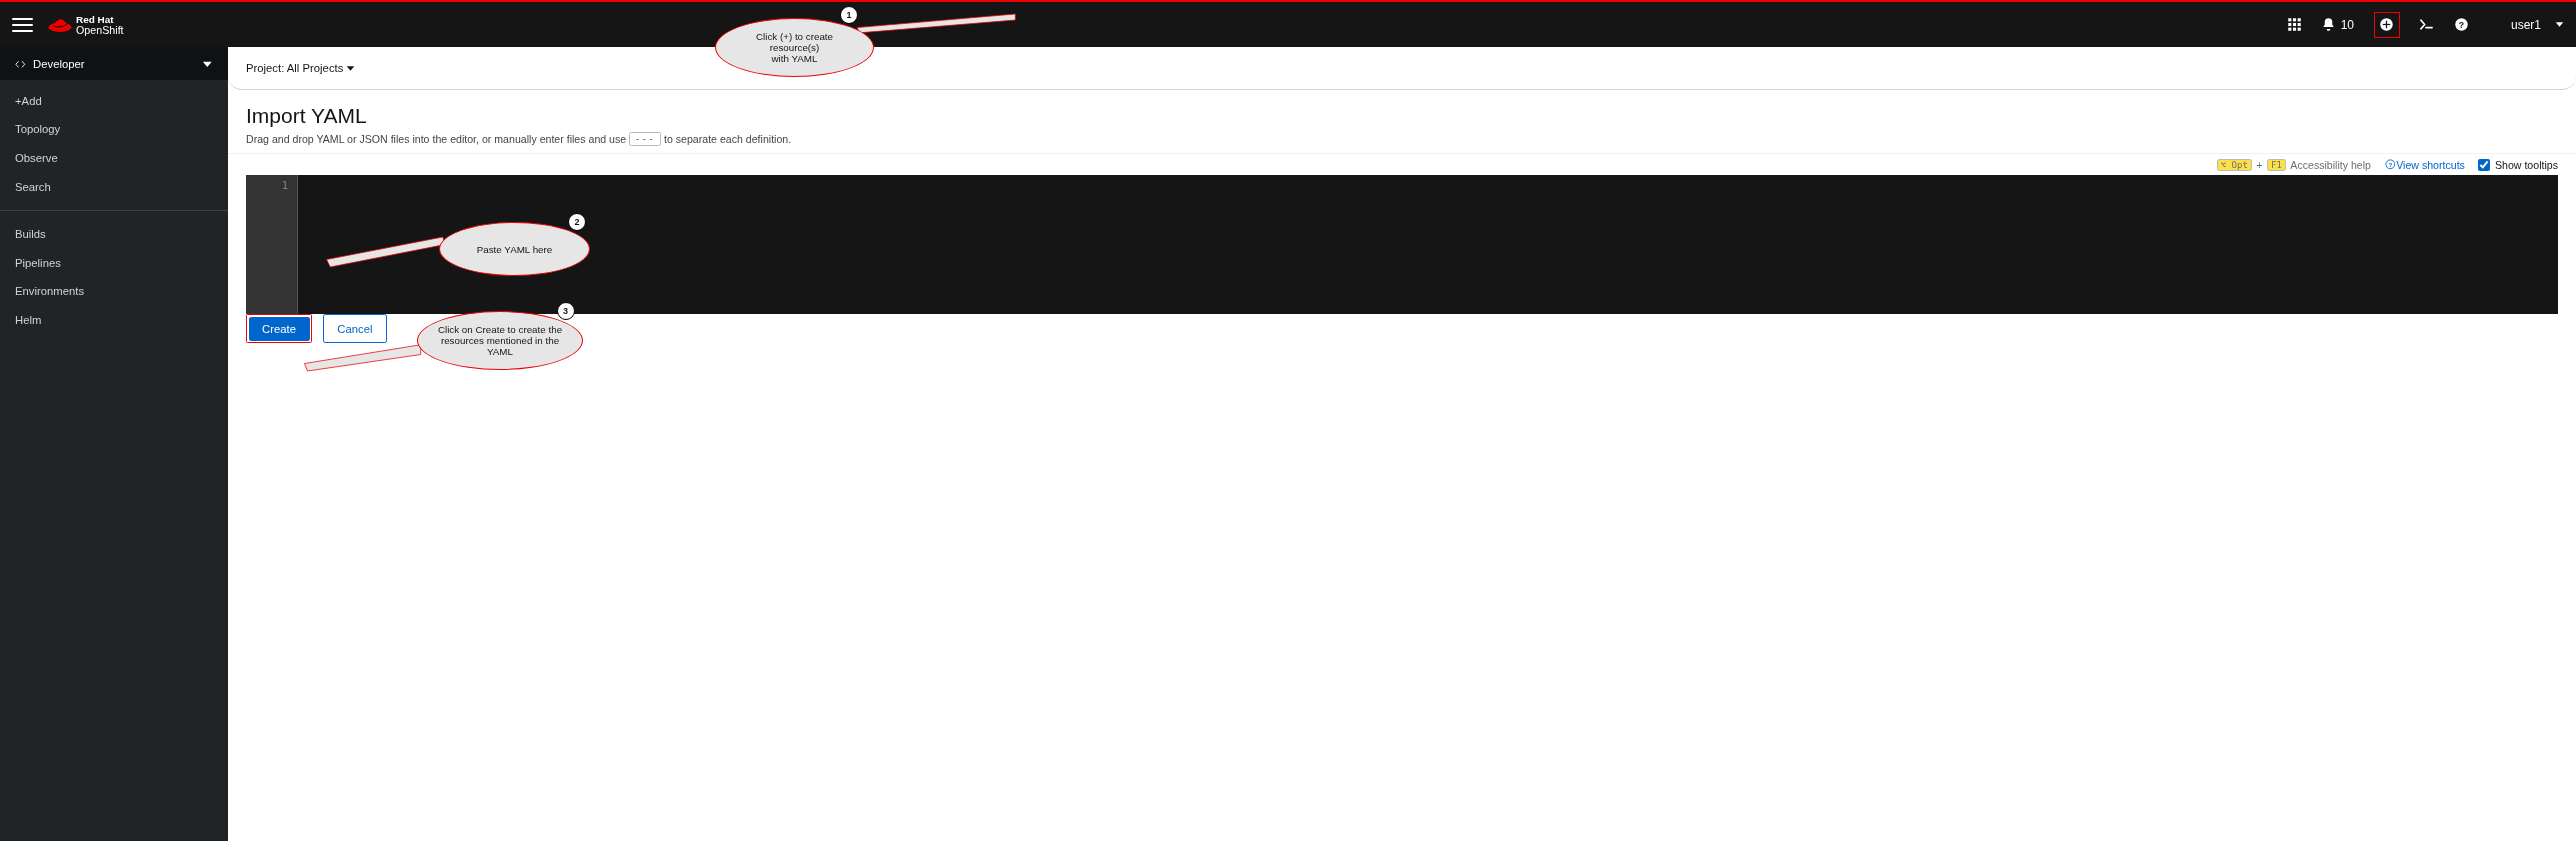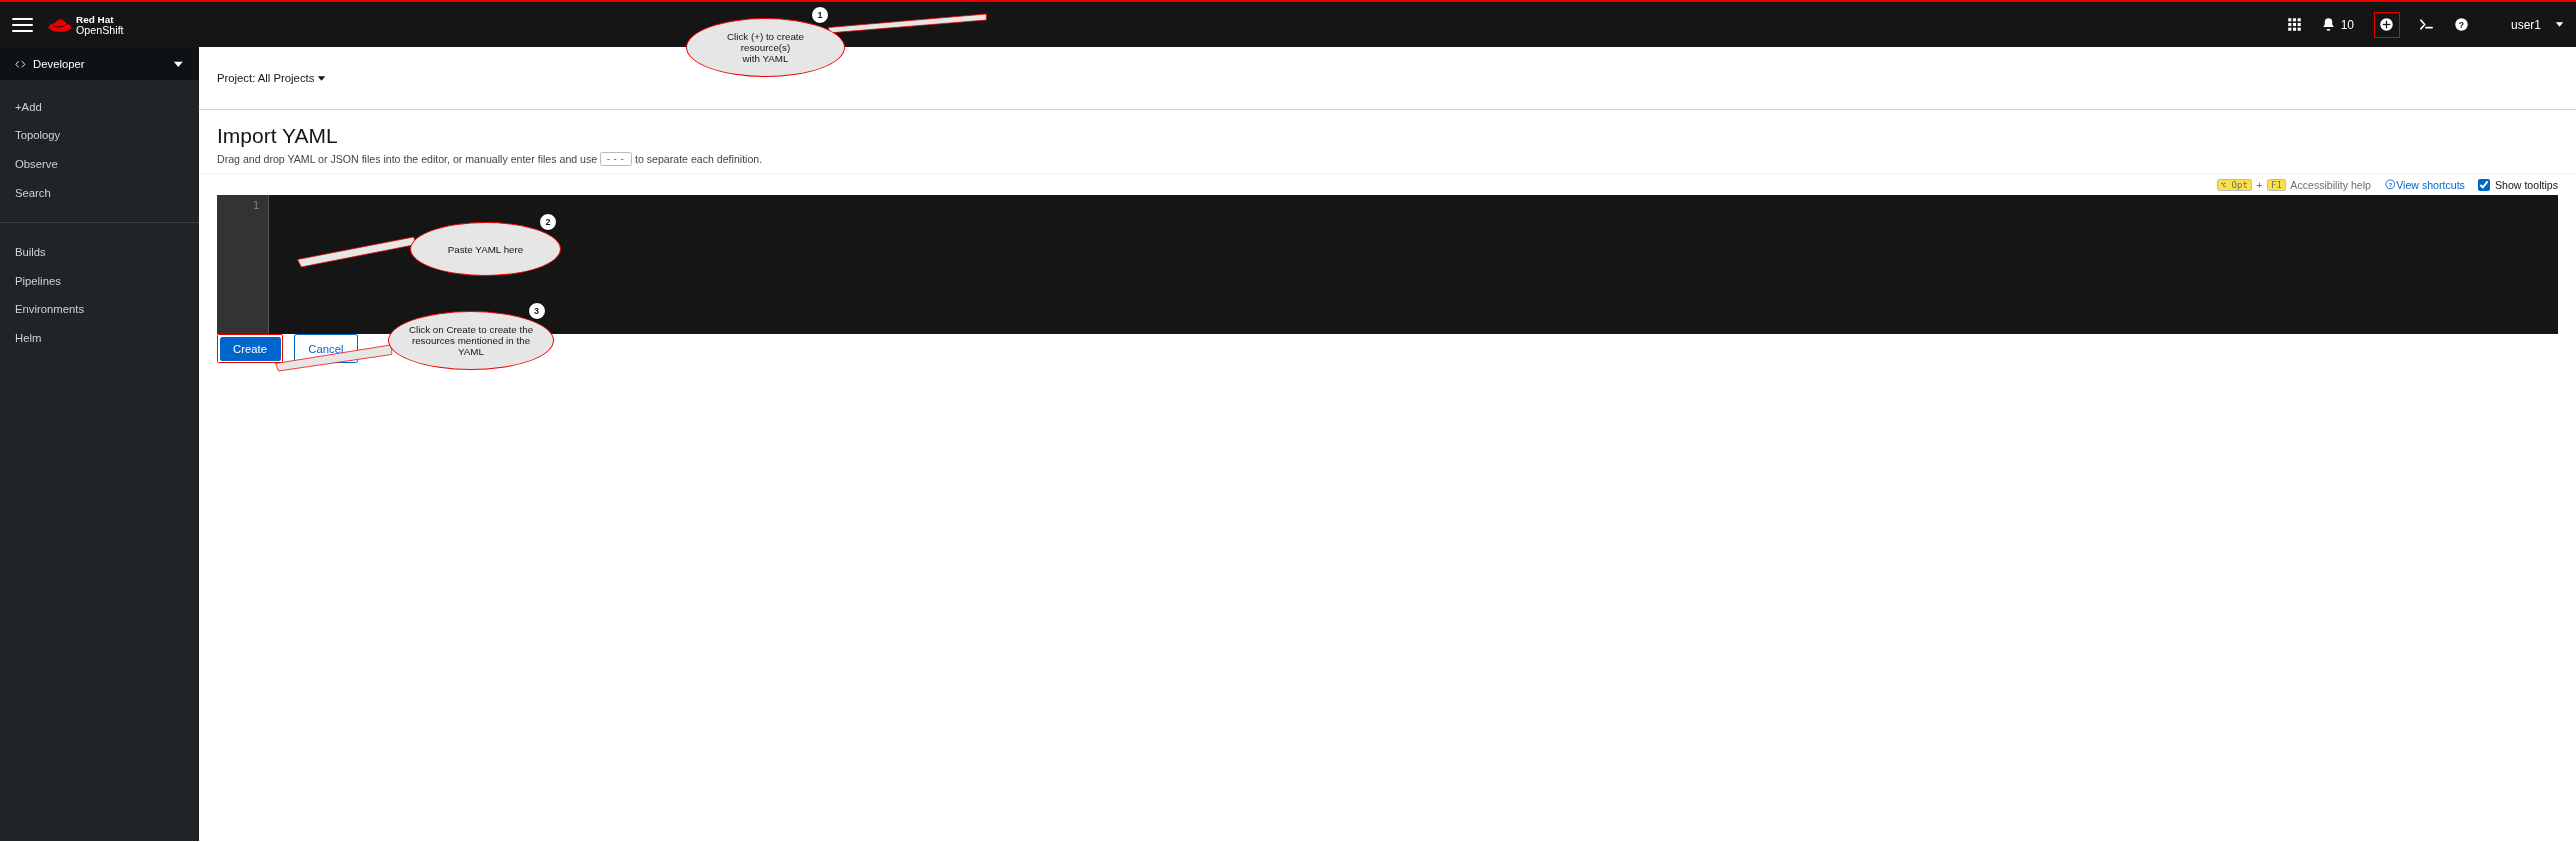--- a/index.html
+++ b/index.html
@@ -30,39 +30,39 @@
   .masthead-icons { display: flex; align-items: center; gap: 19.6px; }
   .mh-item { display: flex; align-items: center; gap: 4.5px; cursor: pointer; justify-content: center; }
   .mh-item span { font-size: 12px; }
   .mh-icon { width: 15px; height: 15px; fill: #fff; }
   .plus-highlight { border: 0.8px solid #e00; padding: 4.5px; }
   .user-area { display:flex; align-items:center; gap:14px; font-size:12px; margin-left: 22.6px; cursor:pointer;}
   .user-area svg { fill:#fff; width:9px; height:9px; }
 
   .app-body { display: flex; height: calc(100vh - 48px); }
   .sidebar {
-    width: 199px; background: #212427; color: #fff;
+    width: 228px; background: #212427; color: #fff;
     padding-top: 0;
   }
   .perspective {
     padding: 10.6px 15px;
     display: flex; align-items: center; justify-content: space-between;
     background: #0f1214;
     cursor: pointer; font-size: 11.3px;
   }
   .perspective-left { display:flex; align-items:center; gap:7.5px; }
   .perspective svg { width:10.6px; height:10.6px; fill:#fff; }
-  .nav-list { list-style:none; padding: 12px 0;}
+  .nav-list { list-style:none; padding: 6px 0;}
   .nav-list li { padding: 8.3px 15px; font-size:11.3px; cursor:pointer; color:#d2d2d2;}
   .nav-sep { border-top:0.8px solid #3c3f42; margin:3px 0; }
 
   .main { flex:1; display:flex; flex-direction:column; position:relative; background:#fff; }
   .project-bar {
-    padding: 25px 18px; border-bottom: 0.8px solid #d2d2d2;
-    display:flex; align-items:center; gap:3px; font-size:11.3px;
+    padding: 15px 18px; border-bottom: 0.8px solid #d2d2d2;
+    display:flex; align-items:center; gap:3px; font-size:11.3px;border-radius:14px;
   }
   .project-bar .caret { width:9px;height:9px;fill:#151515;}
   .page-header { padding: 13.6px 18px 7.5px; }
   .page-title { font-size:21px; font-weight:400; margin-bottom:4.5px; }
   .page-subtitle { font-size:10.6px; color:#444; display:flex; align-items:center; gap:3px; flex-wrap:wrap;}
   .kbdish {
     border:0.8px solid #b8bbbe; border-radius:2.3px; padding:0.8px 4.5px;
     font-family: monospace; font-size:9px; background:#fff; letter-spacing:1.5px;
   }
 

